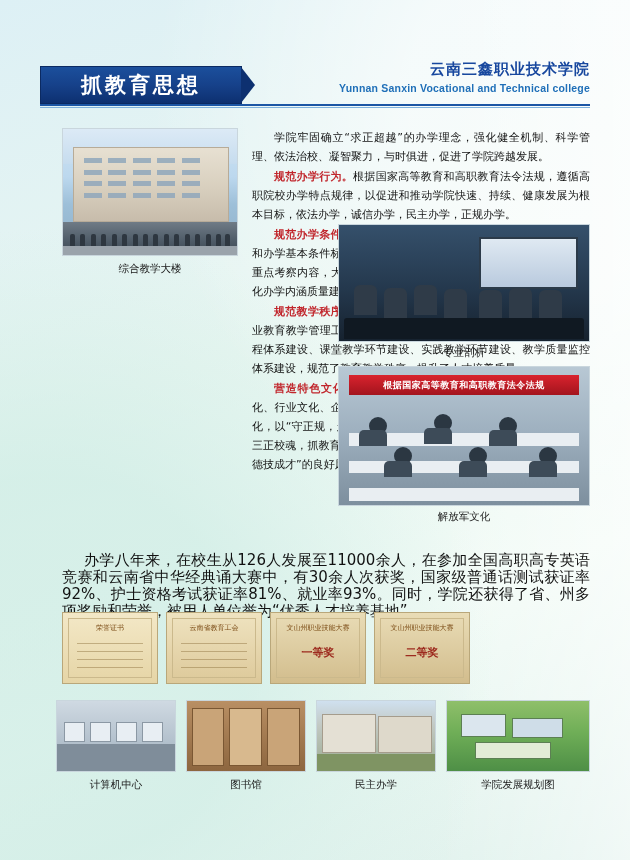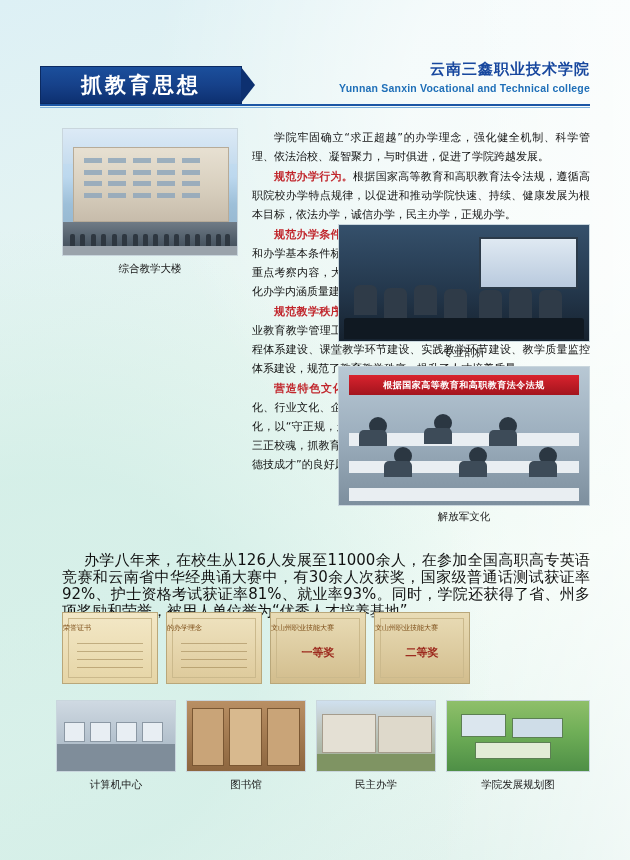--- a/index.html
+++ b/index.html
@@ -99,21 +99,21 @@
     background:linear-gradient(180deg,#d9232e,#a3141d);display:flex;align-items:center;justify-content:center;}
   #p-meet .bar span{color:#fff;font-size:9px;font-weight:bold;letter-spacing:.5px;
     font-family:"DejaVu Sans","Liberation Sans",sans-serif;}
   #p-meet .tablerow{position:absolute;background:#e9eef2;}
   #p-meet .head{position:absolute;background:#2b3742;border-radius:50%;}
   #p-meet .body{position:absolute;background:#3d4b58;border-radius:5px 5px 0 0;}
 
   
   .award{position:absolute;top:612px;width:96px;height:72px;border:1px solid #b9a77a;box-sizing:border-box;}
   .award .inner{position:absolute;left:5px;top:5px;right:5px;bottom:5px;border:1px solid #cbb98c;}
-  .award .ttl{position:absolute;left:0;right:0;top:10px;text-align:left;font-size:7px;color:#7a4a14;
+  .award .ttl{position:absolute;left:0;right:0;top:10px;text-align:center;font-size:7px;color:#7a4a14;
     font-family:"DejaVu Sans","Liberation Sans",sans-serif;}
   .award .big{position:absolute;left:0;right:0;top:32px;text-align:center;font-size:11px;font-weight:bold;color:#9d2b1f;
     font-family:"DejaVu Sans","Liberation Sans",sans-serif;}
   .award .line{position:absolute;left:14px;right:14px;height:1px;background:rgba(140,110,60,.45);}
 
   
   .bphoto{position:absolute;top:700px;width:96px;height:72px;border:1px solid #c9d6dd;box-sizing:border-box;overflow:hidden;}
   .bcap{position:absolute;top:778px;width:96px;text-align:center;font-size:10.5px;color:#1b1b1b;
     font-family:Liberation Mono, monospace;}
 
@@ -239,21 +239,21 @@
   <div class="award" style="left:62px;background:linear-gradient(180deg,#f3e8c7,#e6d5a6);">
     <div class="inner"></div>
     <div class="ttl">荣誉证书</div>
     <div class="line" style="top:30px"></div>
       <div class="line" style="top:38px"></div>
     <div class="line" style="top:46px"></div>
       <div class="line" style="top:54px"></div>
   </div>
   <div class="award" style="left:166px;background:linear-gradient(180deg,#efe3c0,#ddc99a);">
     <div class="inner"></div>
-    <div class="ttl">的办学理念</div>
+    <div class="ttl">云南省教育工会</div>
     <div class="line" style="top:30px"></div>
       <div class="line" style="top:38px"></div>
     <div class="line" style="top:46px"></div>
       <div class="line" style="top:54px"></div>
   </div>
   <div class="award" style="left:270px;background:linear-gradient(180deg,#e9dcb6,#d2bd8d);">
     <div class="inner"></div>
     <div class="ttl">文山州职业技能大赛</div>
     <div class="big">一等奖</div>
   </div>

